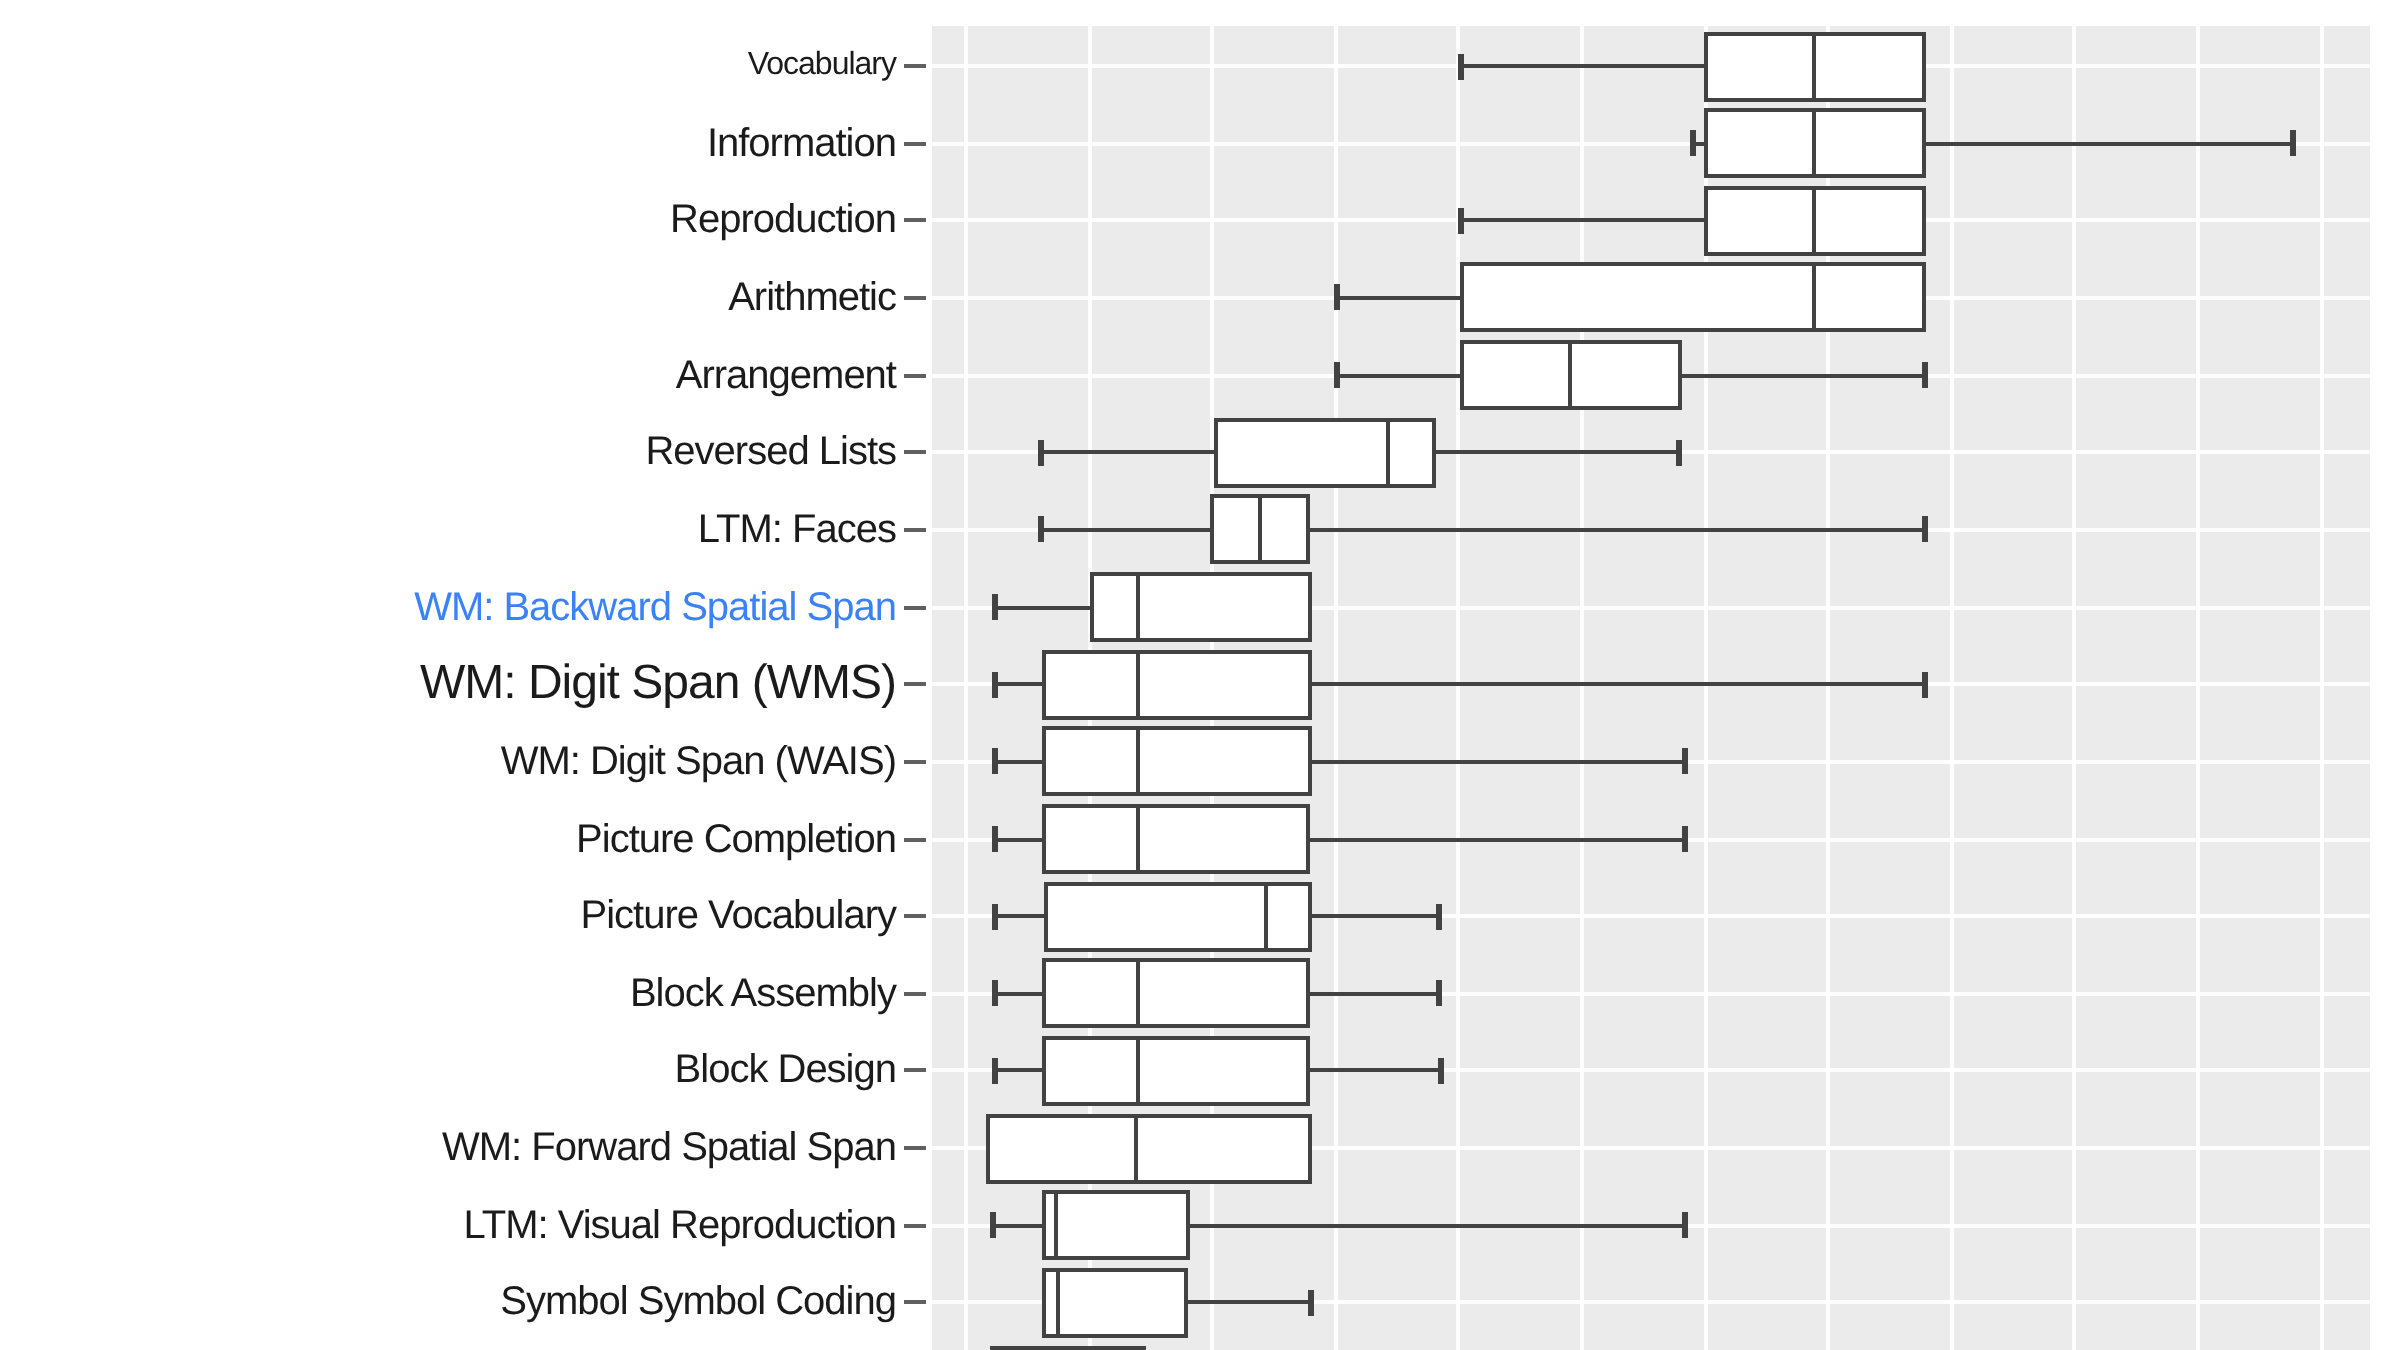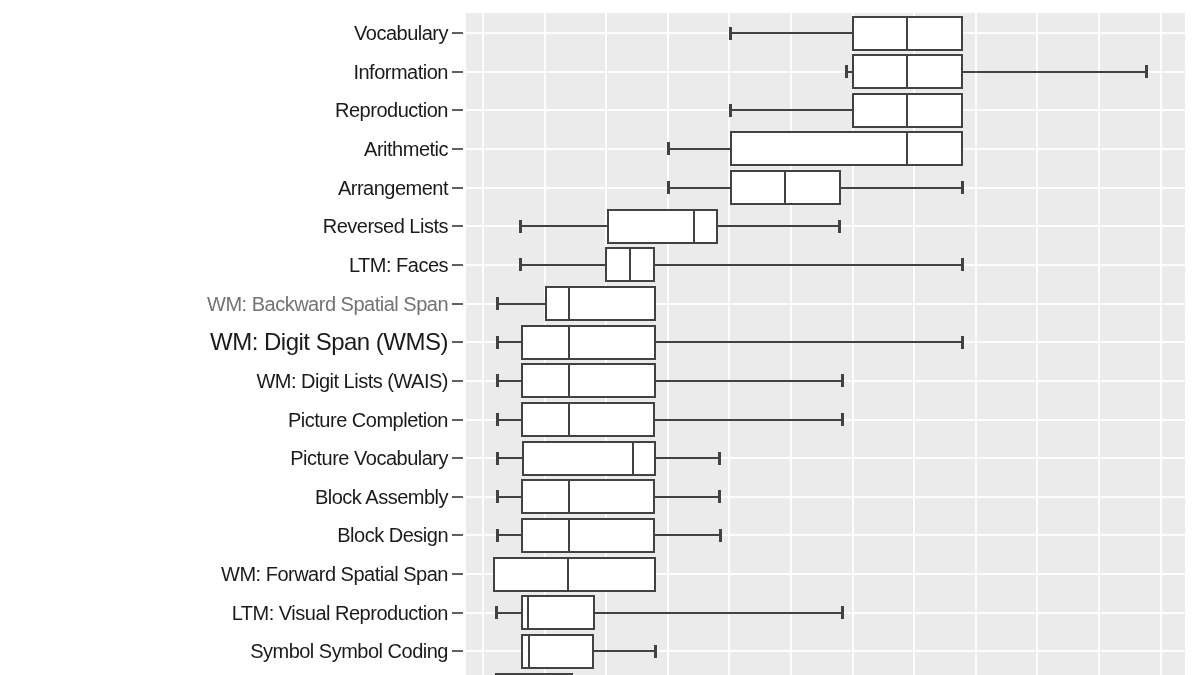--- a/index.html
+++ b/index.html
@@ -17,30 +17,30 @@
   .whisk{position:absolute;}
   .cap{position:absolute;}
   .box{position:absolute;box-sizing:border-box;}
   .med{position:absolute;}
 </style>
 </head>
 <body>
 
 <div id="stage">
   <div id="labels">
-      <div class="lbl" style="left: 0px; top: 19px; width: 448px; height: 28px; line-height: 28px; color: rgb(27, 27, 27); font-size: 20px;">Vocabulary</div>
+      <div class="lbl" style="left: 0px; top: 19px; width: 448px; height: 28px; line-height: 28px; color: rgb(27, 27, 27); font-size: 16px;">Vocabulary</div>
       <div class="lbl" style="left: 0px; top: 57.65px; width: 448px; height: 28px; line-height: 28px; color: rgb(27, 27, 27); font-size: 20px;">Information</div>
       <div class="lbl" style="left: 0px; top: 96.3px; width: 448px; height: 28px; line-height: 28px; color: rgb(27, 27, 27); font-size: 20px;">Reproduction</div>
       <div class="lbl" style="left: 0px; top: 134.95px; width: 448px; height: 28px; line-height: 28px; color: rgb(27, 27, 27); font-size: 20px;">Arithmetic</div>
       <div class="lbl" style="left: 0px; top: 173.6px; width: 448px; height: 28px; line-height: 28px; color: rgb(27, 27, 27); font-size: 20px;">Arrangement</div>
       <div class="lbl" style="left: 0px; top: 212.25px; width: 448px; height: 28px; line-height: 28px; color: rgb(27, 27, 27); font-size: 20px;">Reversed Lists</div>
       <div class="lbl" style="left: 0px; top: 250.9px; width: 448px; height: 28px; line-height: 28px; color: rgb(27, 27, 27); font-size: 20px;">LTM: Faces</div>
-      <div class="lbl" style="left: 0px; top: 289.55px; width: 448px; height: 28px; line-height: 28px; color: #737373; font-size: 20px;">WM: Backward Spatial Span</div>
+      <div class="lbl" style="left: 0px; top: 289.55px; width: 448px; height: 28px; line-height: 28px; color: #3b82f6; font-size: 20px;">WM: Backward Spatial Span</div>
       <div class="lbl" style="left: 0px; top: 328.2px; width: 448px; height: 28px; line-height: 28px; color: rgb(27, 27, 27); font-size: 24px;">WM: Digit Span (WMS)</div>
-      <div class="lbl" style="left: 0px; top: 366.85px; width: 448px; height: 28px; line-height: 28px; color: rgb(27, 27, 27); font-size: 20px;">WM: Digit Lists (WAIS)</div>
+      <div class="lbl" style="left: 0px; top: 366.85px; width: 448px; height: 28px; line-height: 28px; color: rgb(27, 27, 27); font-size: 20px;">WM: Digit Span (WAIS)</div>
       <div class="lbl" style="left: 0px; top: 405.5px; width: 448px; height: 28px; line-height: 28px; color: rgb(27, 27, 27); font-size: 20px;">Picture Completion</div>
       <div class="lbl" style="left: 0px; top: 444.15px; width: 448px; height: 28px; line-height: 28px; color: rgb(27, 27, 27); font-size: 20px;">Picture Vocabulary</div>
       <div class="lbl" style="left: 0px; top: 482.8px; width: 448px; height: 28px; line-height: 28px; color: rgb(27, 27, 27); font-size: 20px;">Block Assembly</div>
       <div class="lbl" style="left: 0px; top: 521.45px; width: 448px; height: 28px; line-height: 28px; color: rgb(27, 27, 27); font-size: 20px;">Block Design</div>
       <div class="lbl" style="left: 0px; top: 560.1px; width: 448px; height: 28px; line-height: 28px; color: rgb(27, 27, 27); font-size: 20px;">WM: Forward Spatial Span</div>
       <div class="lbl" style="left: 0px; top: 598.75px; width: 448px; height: 28px; line-height: 28px; color: rgb(27, 27, 27); font-size: 20px;">LTM: Visual Reproduction</div>
       <div class="lbl" style="left: 0px; top: 637.4px; width: 448px; height: 28px; line-height: 28px; color: rgb(27, 27, 27); font-size: 20px;">Symbol Symbol Coding</div>
     </div>
   <div id="ticks">
       <div class="tick" style="left: 452px; top: 32px; width: 11px; height: 2px; background: rgb(96, 96, 96);"></div>

